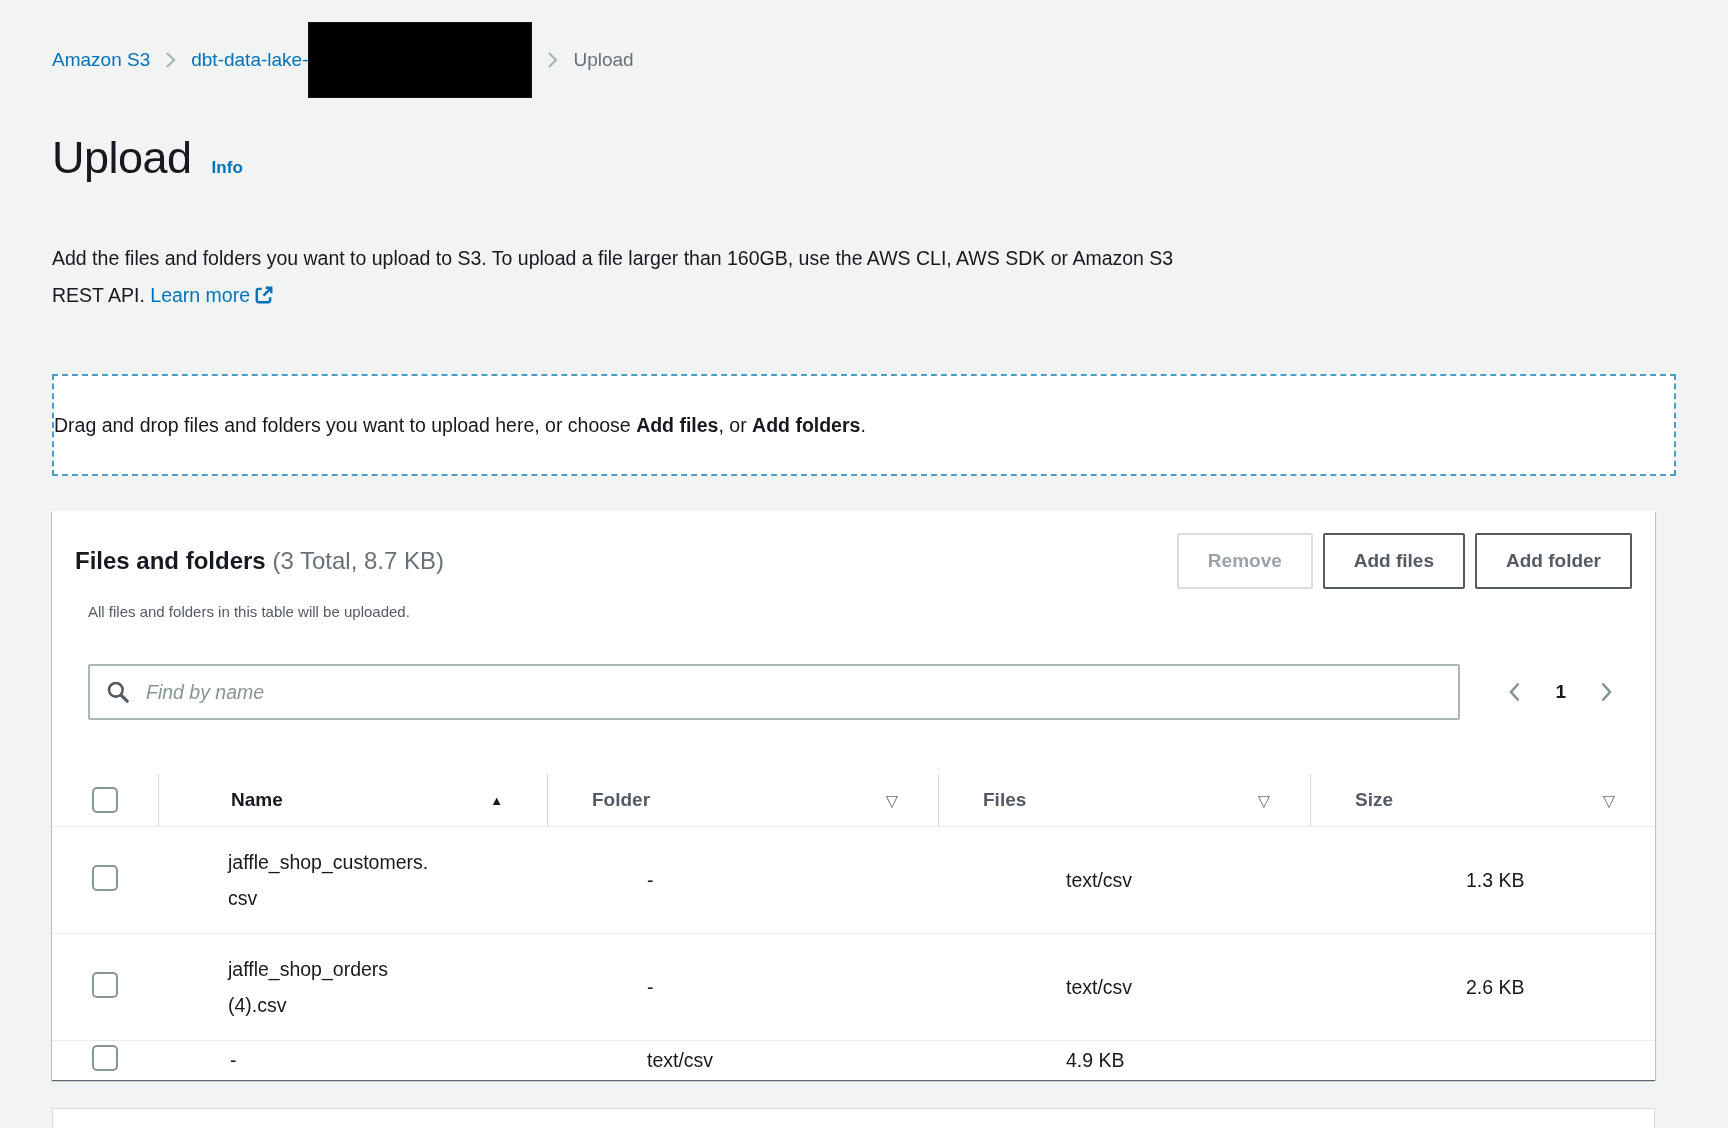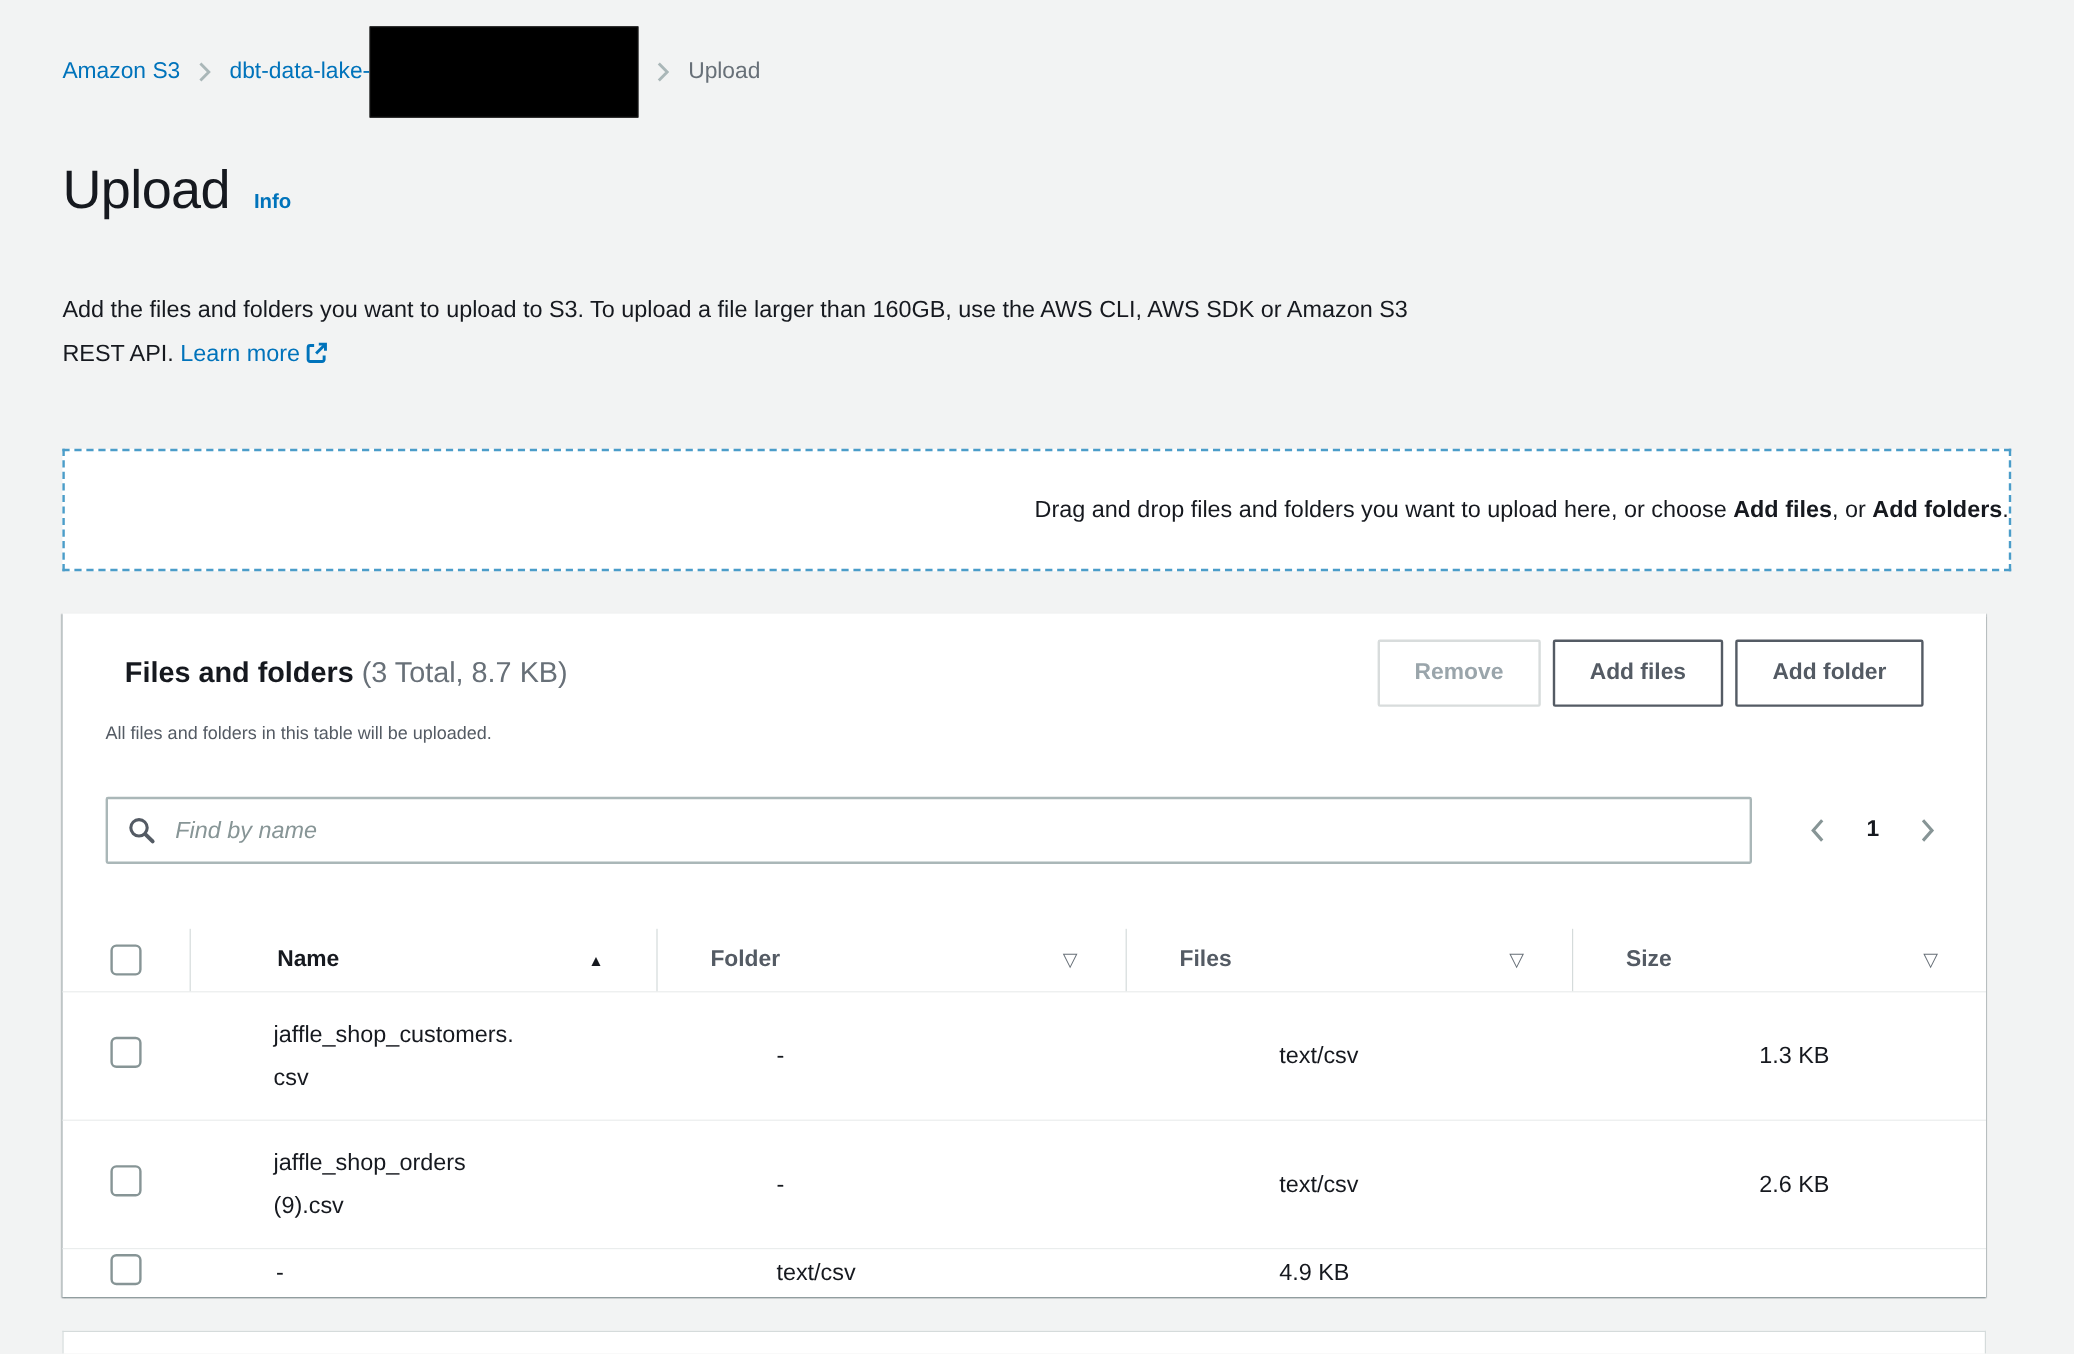--- a/index.html
+++ b/index.html
@@ -25,30 +25,30 @@
 
   
   .desc { margin:56px 0 0; font-size:19.5px; line-height:37px; max-width:1170px; color:#16191f; }
   .learn { color:#0073bb; text-decoration:none; cursor:pointer; white-space:nowrap; }
   .ext-icon { vertical-align:-3px; margin-left:4px; }
 
   
   .dropzone {
     margin-top:60px; height:98px; background:#fff;
     border:2px dashed #4b9dc9;
-    display:flex; align-items:center; justify-content:flex-end;
+    display:flex; align-items:center; justify-content:flex-start;
     font-size:19.5px; cursor:pointer;
   }
 
   
   .card {
     margin-top:35px; margin-right:21px; background:#fff;
     box-shadow:0 1px 1px 0 rgba(0,28,36,.5), 1px 1px 1px 0 rgba(0,28,36,.15), -1px 1px 1px 0 rgba(0,28,36,.15);
   }
-  .card-head { padding:22px 52px 0; display:flex; align-items:center; justify-content:space-between; }
+  .card-head { padding:22px 23px 0; display:flex; align-items:center; justify-content:space-between; }
   .h2 { margin:0; font-size:24px; line-height:32px; }
   .h2-title { font-weight:700; color:#16191f; }
   .h2-count { font-weight:400; color:#687078; }
   .head-actions { display:flex; gap:10px; }
   .btn {
     height:56px; padding:0 29px; background:#fff; cursor:pointer;
     border:2px solid #545b64; border-radius:2px;
     font-family:"Liberation Sans","DejaVu Sans",sans-serif;
     font-size:19px; font-weight:700; color:#545b64;
   }
@@ -211,21 +211,21 @@
             <span class="nm">jaffle_shop_customers.csv</span>
           </div>
         <div class="cell">-</div>
         <div class="cell">text/csv</div>
         <div class="cell">1.3 KB</div>
       </div>
 
       <div class="t-row">
         <div class="cell" style="padding-left:0;"><span class="cbx"></span></div>
         <div class="cell cell-name">
-            <span class="nm">jaffle_shop_orders (9).csv</span>
+            <span class="nm">jaffle_shop_orders (4).csv</span>
           </div>
         <div class="cell">-</div>
         <div class="cell">text/csv</div>
         <div class="cell">2.6 KB</div>
       </div>
 
       <div class="t-row">
         <div class="cell" style="padding-left:0;"><span class="cbx"></span></div>
         <div class="cell">-</div>
         <div class="cell">text/csv</div>

